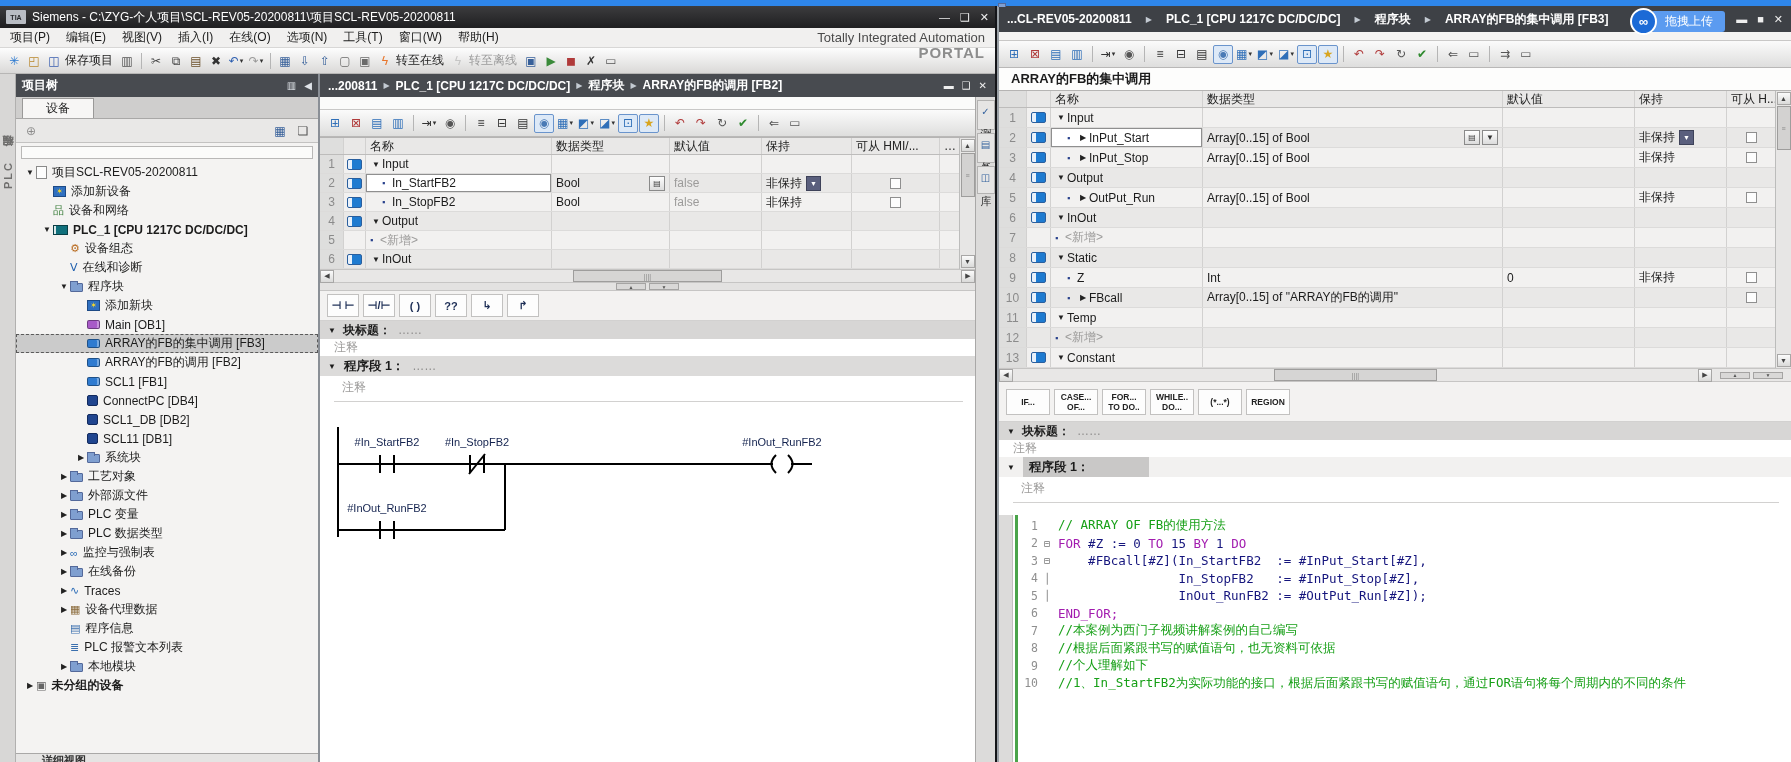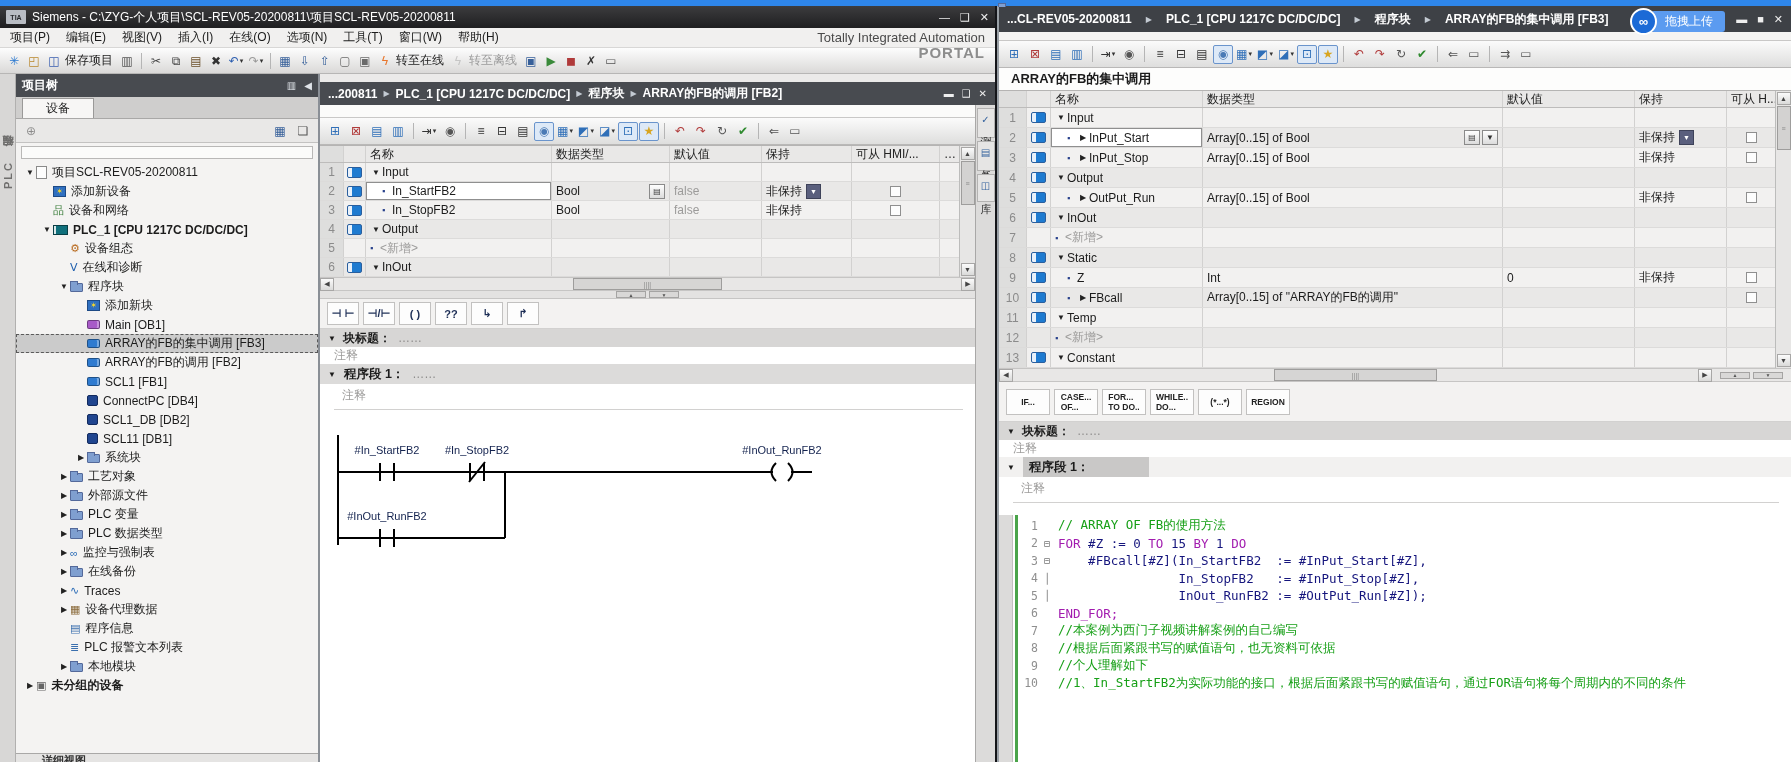--- a/index.html
+++ b/index.html
@@ -58,21 +58,21 @@
   .ic-box-star { width:13px; height:11px; background:#2f6fc0; border:1px solid #1d4a85; color:#f7d826; font-size:8px; }
   .ic-glyph { font-size:11px; }
   .ic-plc { width:15px; height:10px; background:#10707c; border:1px solid #093f46; box-shadow:inset 2px 0 0 #d8e8ea; }
   .fold { width:13px; height:9px; background:#7f9fd0; border:1px solid #54699a; border-radius:1px; position:relative; margin-top:2px; }
   .fold::before { content:""; position:absolute; left:-1px; top:-3px; width:6px; height:3px; background:#7f9fd0; border:1px solid #54699a; border-bottom:none; }
   .blk { width:13px; height:9px; border-radius:2px; border:1px solid rgba(0,0,0,.35); box-shadow:inset -2px 0 0 rgba(255,255,255,.35); }
   .blk-ob { background:#a85ac8; } .blk-fc { background:#4aa64a; } .blk-fb { background:#2f7bd0; }
   .ic-db { width:11px; height:11px; background:#20458f; border:1px solid #122a5e; border-radius:2px; }
 
   
-  #rightarea { flex:1; display:flex; flex-direction:column; min-width:0;margin-top:8px; }
+  #rightarea { flex:1; display:flex; flex-direction:column; min-width:0; }
   #crumbL { height:23px; display:flex; align-items:center; gap:6px; padding:0 8px; font-weight:bold; }
   .crumb-sep { color:#c3cad2; font-size:8px; }
   .crumb { white-space:nowrap; }
   #crumbL .winbtns { gap:8px; font-size:10px; }
   #edrow { flex:1; display:flex; min-height:0; }
   #edcol { flex:1; display:flex; flex-direction:column; background:#fff; min-width:0; }
   #edgap { height:12px; background:#fbfbfa; }
   .edtb { height:28px; background:linear-gradient(#fbfbfb,#dededd); border-top:1px solid #c9c8c7; border-bottom:1px solid #b9b8b7; display:flex; align-items:center; padding:0 5px; gap:1px; }
   .ed-title { height:22px; display:flex; align-items:center; padding-left:10px; font-weight:bold; font-size:13px; background:#f7f6f5; }
 
@@ -113,21 +113,21 @@
   .hsb .hthumb { position:absolute; left:38%; width:24%; top:0; height:12px; background:#d6d5d4; border:1px solid #9e9d9c; color:#8a8a8a; font-size:7px; display:flex; align-items:center; justify-content:center; }
   .split { height:8px; background:#e3e2e1; border-bottom:1px solid #c6c5c4; display:flex; align-items:center; justify-content:center; gap:3px; }
   .spbtn { width:30px; height:7px; border:1px solid #a5a4a3; background:#d9d8d7; font-size:5px; color:#555; display:flex; align-items:center; justify-content:center; }
 
   
   .favbar { background:#f3f2f1; border-bottom:1px solid #d2d1d0; display:flex; align-items:center; gap:4px; padding:3px 7px; }
   .favL { height:30px; }
   .fav { background:#fdfdfd; border:1px solid #c2c1c0; display:flex; align-items:center; justify-content:center; color:#1c2d55; font-weight:bold; cursor:default; }
   .favL .fav { width:32px; height:23px; font-size:11px; }
   .favR { height:40px; }
-  .favR .fav { width:44px; height:26px; font-size:8.5px; white-space:pre-line; line-height:10px; color:#222; }
+  .favR .fav { width:44px; height:26px; font-size:8.5px; white-space:pre-line; text-align:center; line-height:10px; color:#222; }
 
   .btbar { height:18px; background:#d7d6d5; display:flex; align-items:center; gap:7px; padding-left:8px; font-weight:bold; }
   .btbar .dots, .netbar .dots { font-weight:normal; color:#8d8c8b; }
   .tri { font-size:8px; }
   .cmtrow { height:17px; display:flex; align-items:center; padding-left:14px; color:#9e9d9c; background:#fff; }
   .netbar { height:20px; background:#dcdbda; display:flex; align-items:center; gap:8px; padding-left:8px; }
   .netbar b { font-size:12.5px; }
   .netcmt { height:26px; display:flex; align-items:flex-start; padding:3px 0 0 22px; color:#9e9d9c; background:#fff; position:relative; }
   .netcmt::after { content:""; position:absolute; left:14px; right:12px; bottom:0; border-bottom:1px solid #d2d1d0; }
 

